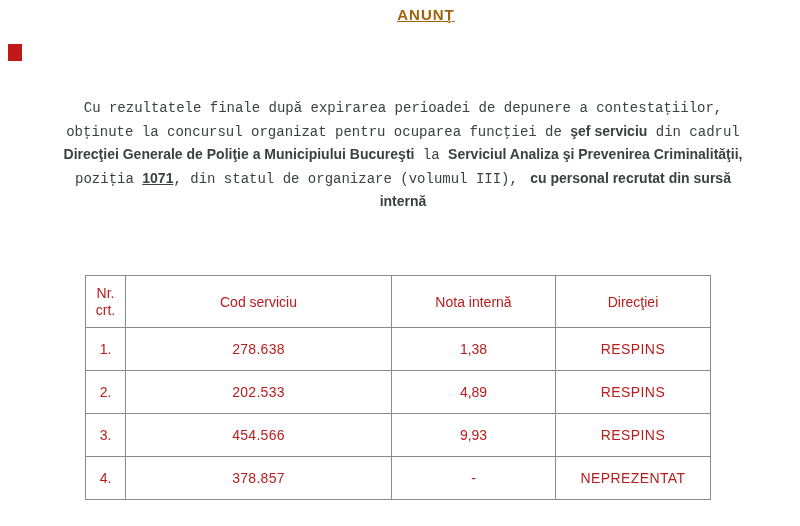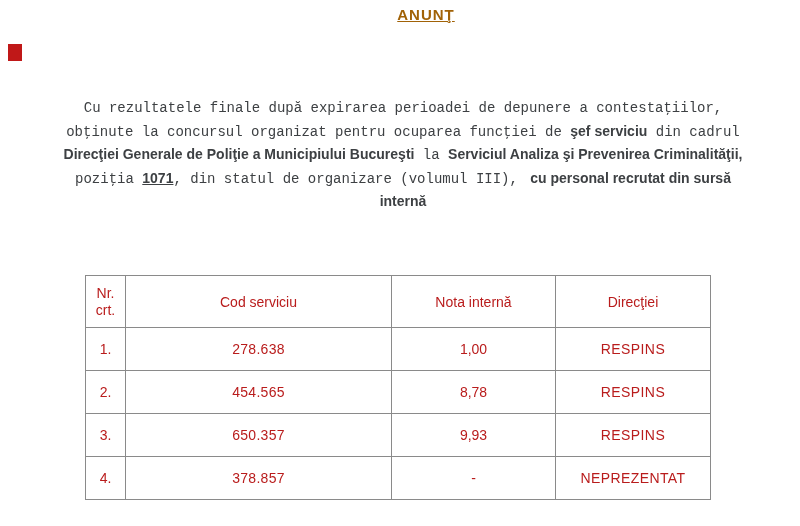--- a/index.html
+++ b/index.html
@@ -105,32 +105,32 @@
 crt.</th>
         <th>Cod serviciu</th>
         <th>Nota internă</th>
         <th>Direcţiei</th>
       </tr>
     </thead>
     <tbody>
       <tr class="data-row">
         <td class="nr-cell">1.</td>
         <td class="cod-cell">278.638</td>
-        <td class="nota-cell">1,00</td>
+        <td class="nota-cell">1,38</td>
         <td class="obs-cell">RESPINS</td>
       </tr>
       <tr class="data-row">
         <td class="nr-cell">2.</td>
-        <td class="cod-cell">454.565</td>
-        <td class="nota-cell">8,78</td>
+        <td class="cod-cell">202.533</td>
+        <td class="nota-cell">4,89</td>
         <td class="obs-cell">RESPINS</td>
       </tr>
       <tr class="data-row">
         <td class="nr-cell">3.</td>
-        <td class="cod-cell">650.357</td>
+        <td class="cod-cell">454.566</td>
         <td class="nota-cell">9,93</td>
         <td class="obs-cell">RESPINS</td>
       </tr>
       <tr class="data-row">
         <td class="nr-cell">4.</td>
         <td class="cod-cell">378.857</td>
         <td class="nota-cell">-</td>
         <td class="obs-cell">NEPREZENTAT</td>
       </tr>
     </tbody>

